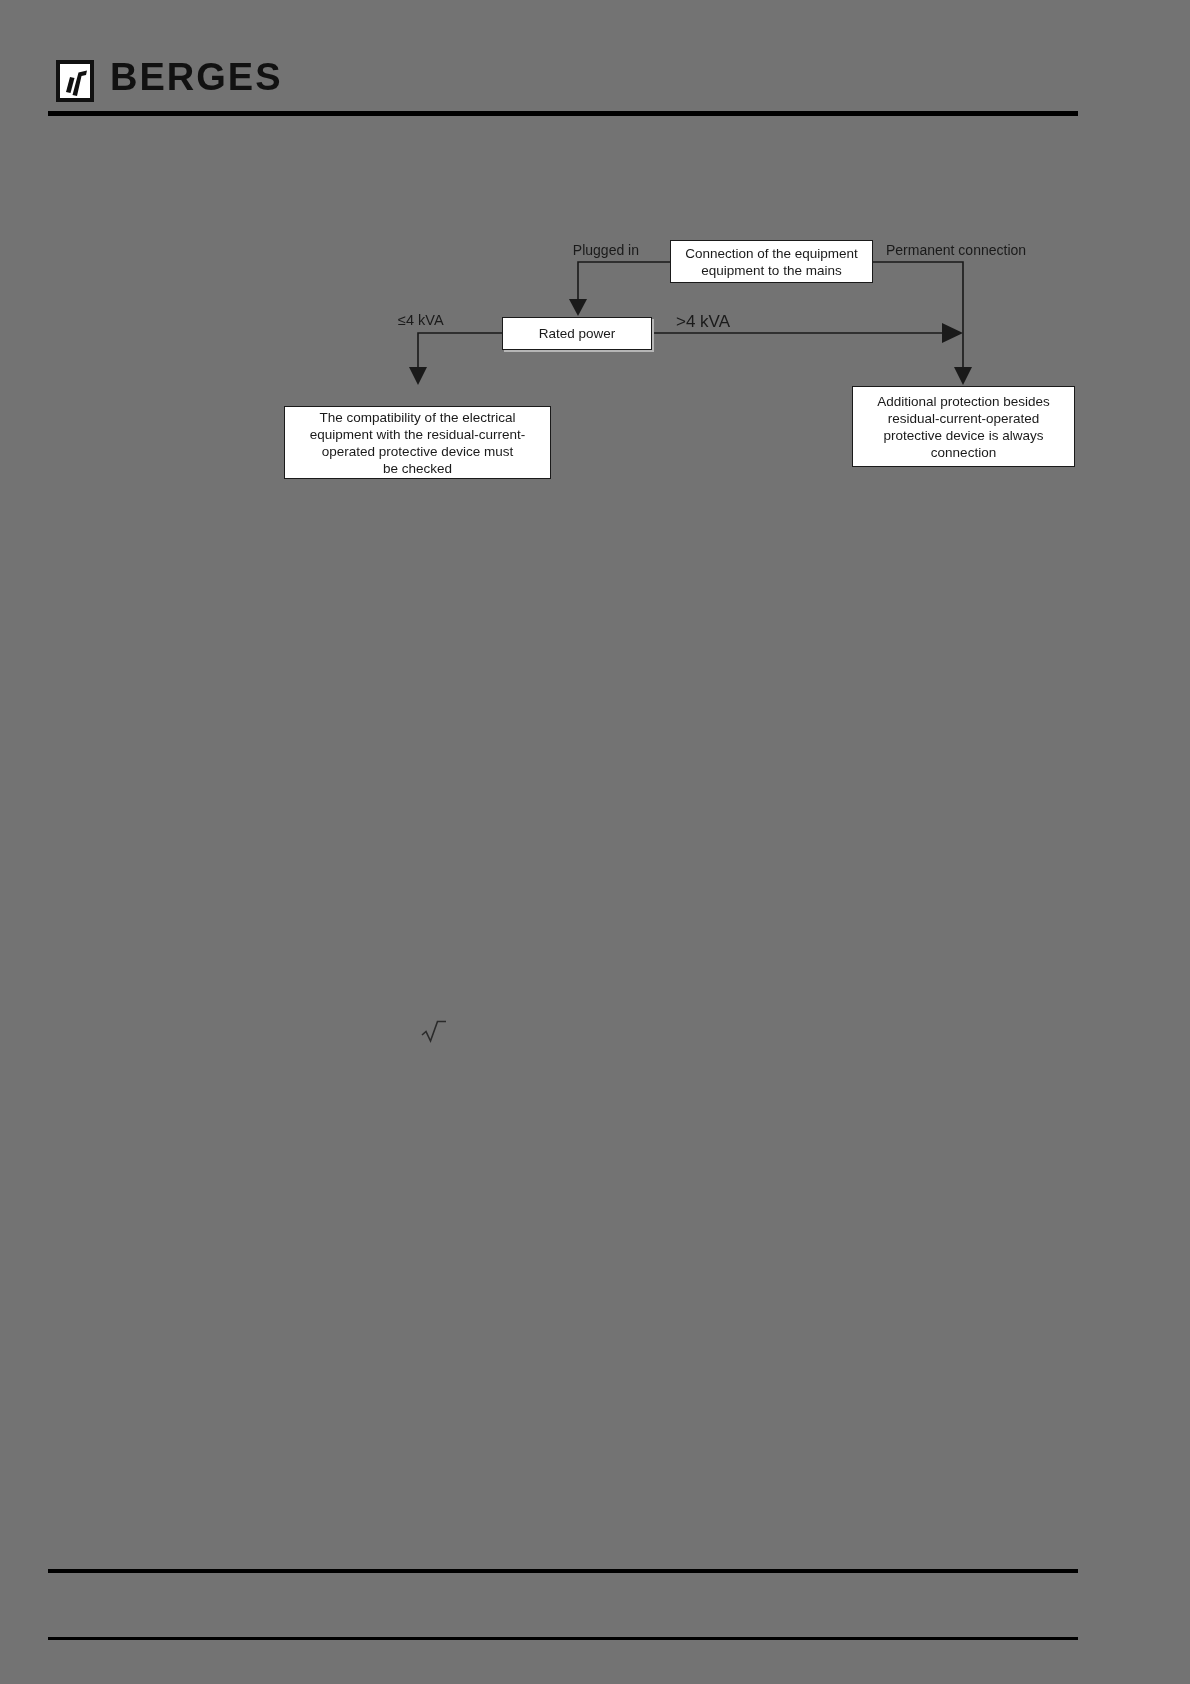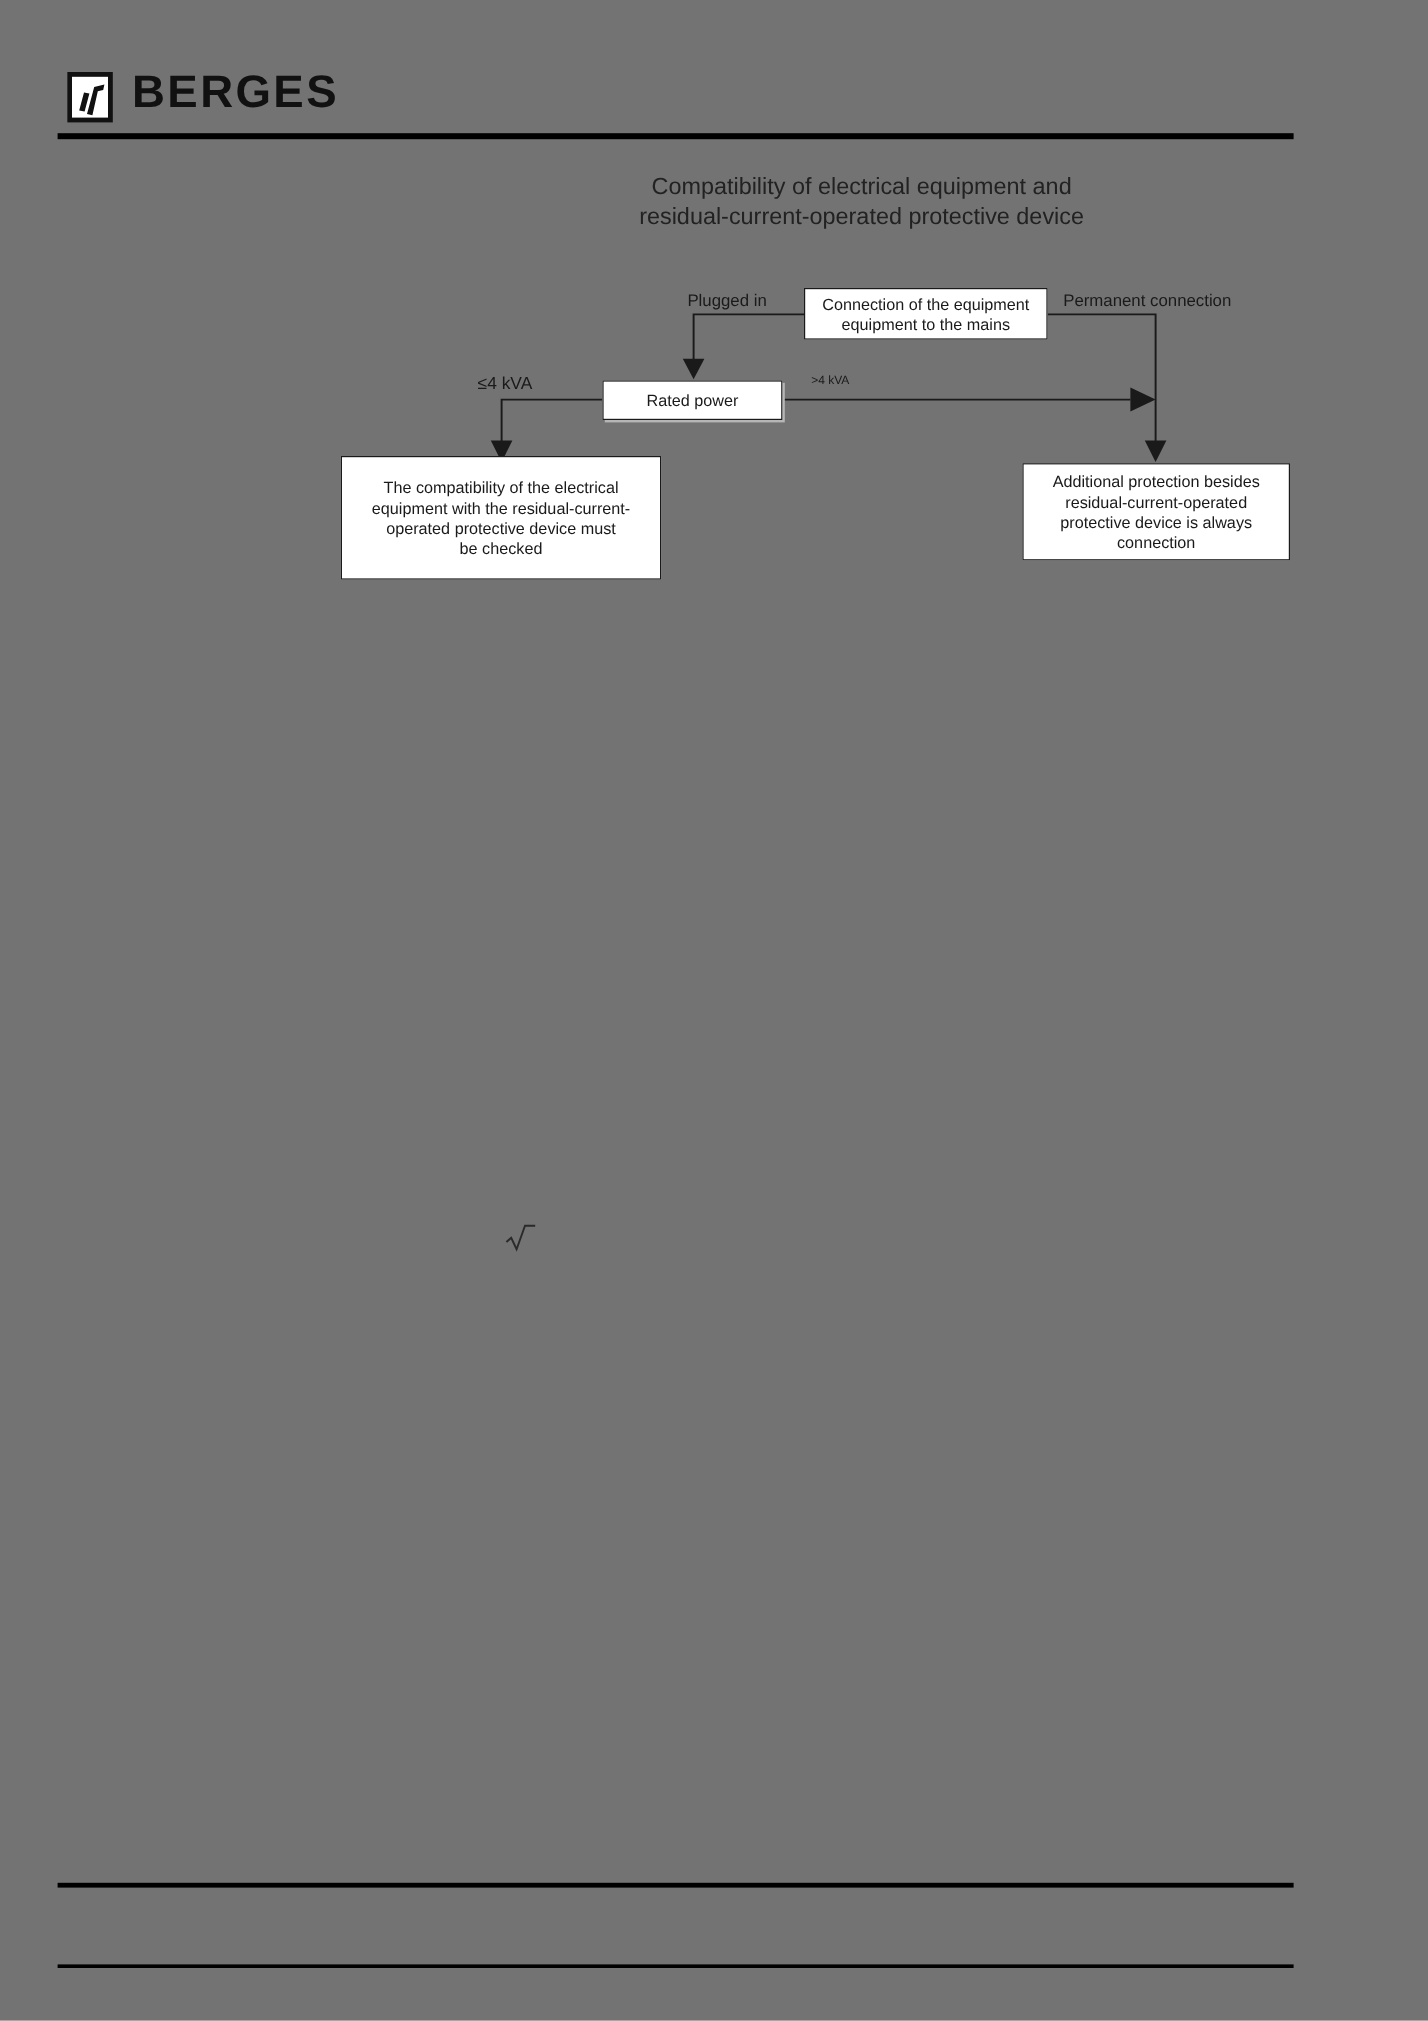--- a/index.html
+++ b/index.html
@@ -57,32 +57,32 @@
     align-items: center;
     justify-content: center;
     text-align: center;
     font-size: 13.5px;
     line-height: 17px;
     box-sizing: border-box;
   }
   .fc-top-box    { left: 670px; top: 240px; width: 203px; height: 43px; }
   .fc-rated-box  { left: 502px; top: 317px; width: 150px; height: 33px;
                    box-shadow: 2px 2px 0 #b6b6b6; }
-  .fc-left-box   { left: 284px; top: 380px; width: 267px; height: 103px; }
+  .fc-left-box   { left: 284px; top: 406px; width: 267px; height: 73px; }
   .fc-right-box  { left: 852px; top: 386px; width: 223px; height: 81px; }
   .fc-label {
     position: absolute;
     font-size: 14px;
     white-space: nowrap;
     color: #1a1a1a;
   }
   .lbl-plugged   { left: 559px; top: 242px; width: 80px; text-align: right; }
   .lbl-permanent { left: 886px; top: 242px; }
   .lbl-le4kva    { left: 398px; top: 312px; font-size: 14.5px; }
-  .lbl-gt4kva    { left: 676px; top: 312px; font-size: 10px; }
+  .lbl-gt4kva    { left: 676px; top: 312px; font-size: 17px; }
   
   .radical {
     position: absolute;
     left: 420px; top: 1018px;
     width: 28px; height: 28px;
   }
   
   .footer-rule-1 {
     position: absolute;
     left: 48px; top: 1569px;
@@ -104,24 +104,20 @@
   <div class="logo-icon">
     <svg width="40" height="44" viewBox="0 0 40 44">
       <rect x="2" y="2" width="34" height="38" fill="#fff" stroke="#111" stroke-width="4"></rect>
       <path d="M10 32 L14 17 L18.5 18 L14.5 33 Z" fill="#111"></path>
       <path d="M16.5 35 L22.5 12.5 L31 10.5 L30 15 L25.5 16 L21 36 Z" fill="#111"></path>
     </svg>
   </div>
   <div class="logo-text">BERGES</div>
   <div class="header-rule"></div>
 
-  <div class="diagram-title">
-    <div>Compatibility of electrical equipment and</div>
-    <div>residual-current-operated protective device</div>
-  </div>
 
   <svg class="connectors" width="1190" height="520" viewBox="0 0 1190 520">
 
     <polyline points="670,262 578,262 578,300" fill="none" stroke="#1a1a1a" stroke-width="1.6"></polyline>
     <polygon points="569,299 587,299 578,316" fill="#1a1a1a"></polygon>
 
     <polyline points="873,262 963,262 963,368" fill="none" stroke="#1a1a1a" stroke-width="1.6"></polyline>
     <polygon points="954,367 972,367 963,385" fill="#1a1a1a"></polygon>
 
     <polyline points="502,333 418,333 418,368" fill="none" stroke="#1a1a1a" stroke-width="1.6"></polyline>

